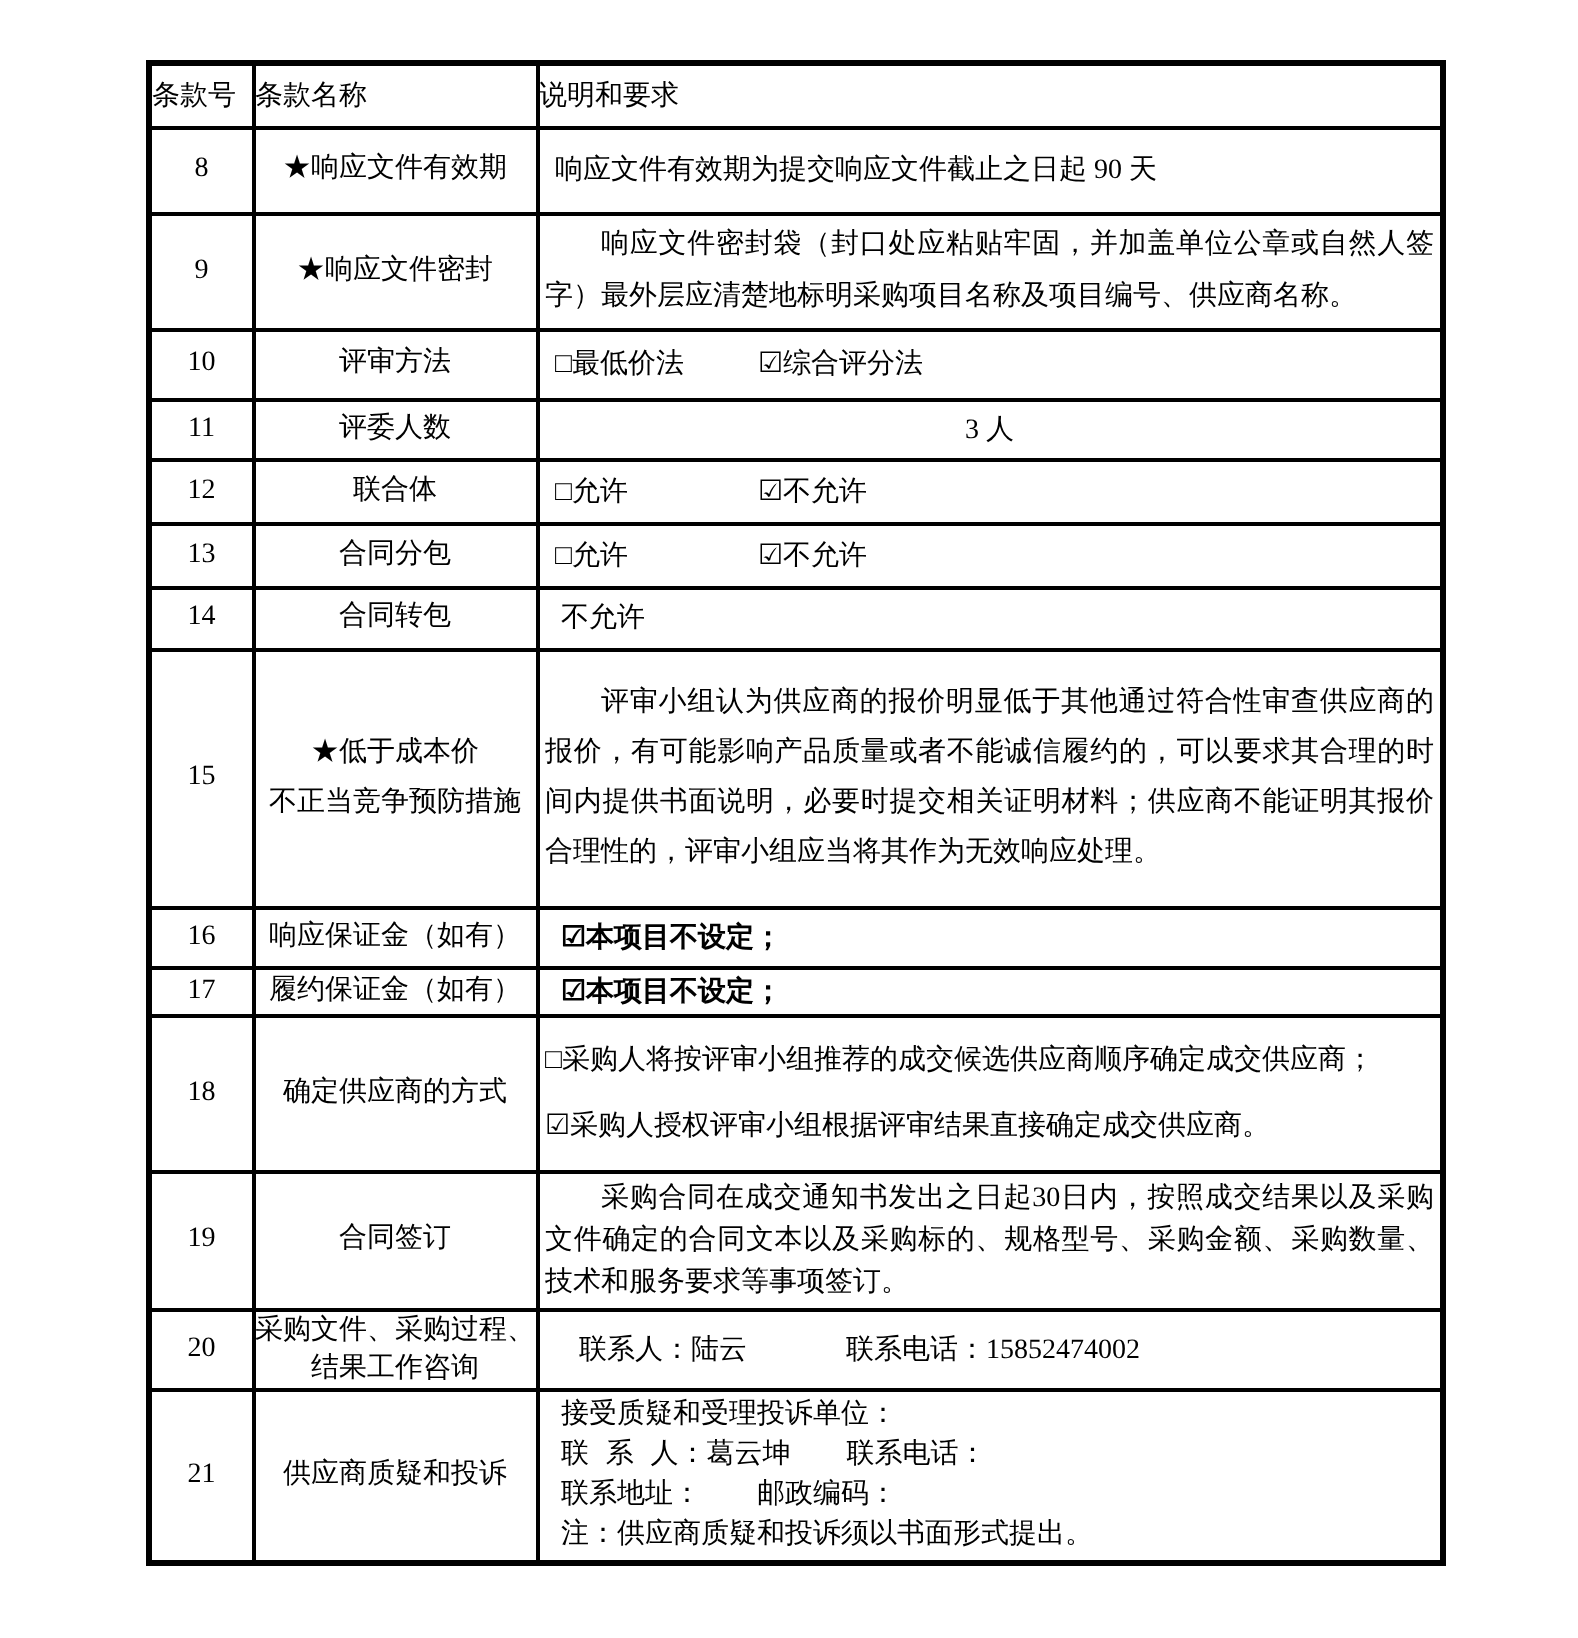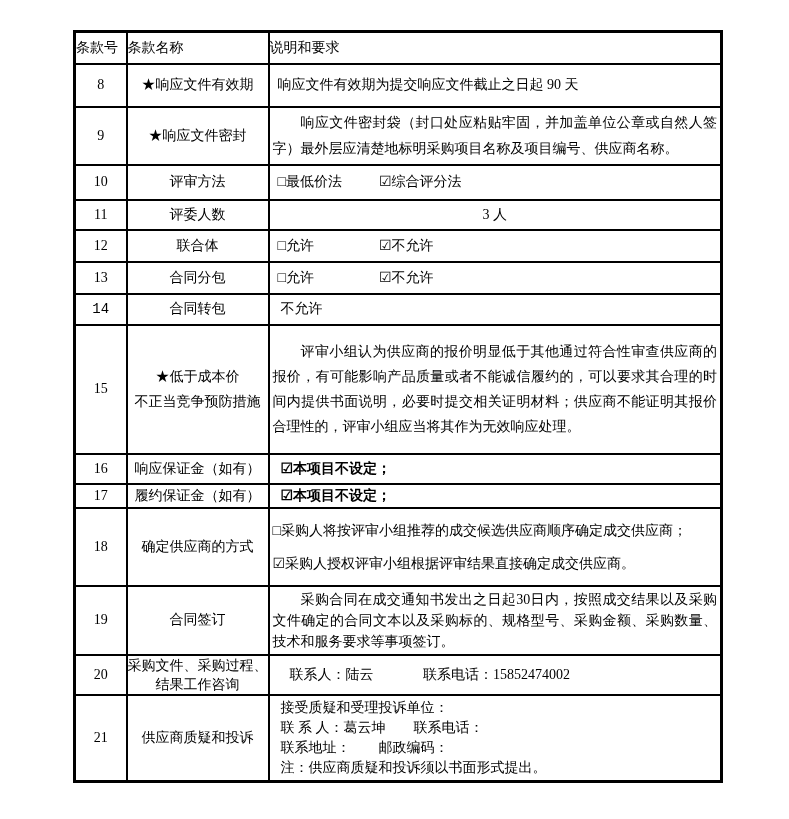--- a/index.html
+++ b/index.html
@@ -27,21 +27,21 @@
   td.content { text-align:left; padding:2px 5px 2px 8px; }
 
   
   tr.hdr { height:32px; }
   tr.r8  { height:43px; }
   tr.r9  { height:58px; }
   tr.r10 { height:35px; }
   tr.r11 { height:30px; }
   tr.r12 { height:32px; }
   tr.r13 { height:32px; }
-  tr.r14 { height:31px;font-family:Liberation Mono, monospace; }
+  tr.r14 { height:31px; }
   tr.r15 { height:129px; }
   tr.r16 { height:30px; }
   tr.r17 { height:23px; }
   tr.r18 { height:78px; }
   tr.r19 { height:65px; }
   tr.r20 { height:40px; }
   tr.r21 { height:84px; }
   tr.r22 { height:23px; }
 
   
@@ -52,21 +52,21 @@
   tr.r15 .just { line-height:25px; }
   tr.r15 td.name div { line-height:25px; }
   tr.r19 td.content { padding:2px 3px; }
   tr.r19 .just { line-height:21px; }
 
   
   tr.r18 td.content { padding:2px 3px; }
   tr.r18 .line { line-height:33px; }
   tr.r20 td.name div { line-height:19px; }
   tr.r21 td.content { padding:2px 3px; }
-  tr.r21 .line { line-height:20px; padding-left:8px; }
+  tr.r21 .line { line-height:20px; padding-left:8px;font-family:Liberation Mono, monospace; }
 
   
   .opt-first { display:inline-block; min-width:98px; }
   .fld-first { display:inline-block; min-width:130px; }
 
   
   tr.r8  td.content { padding-left:8px; }
   tr.r20 td.content { padding-left:20px; }
   tr.r14 td.content { padding-left:11px; }
   tr.r16 td.content, tr.r17 td.content { padding-left:11px; font-weight:bold; }

